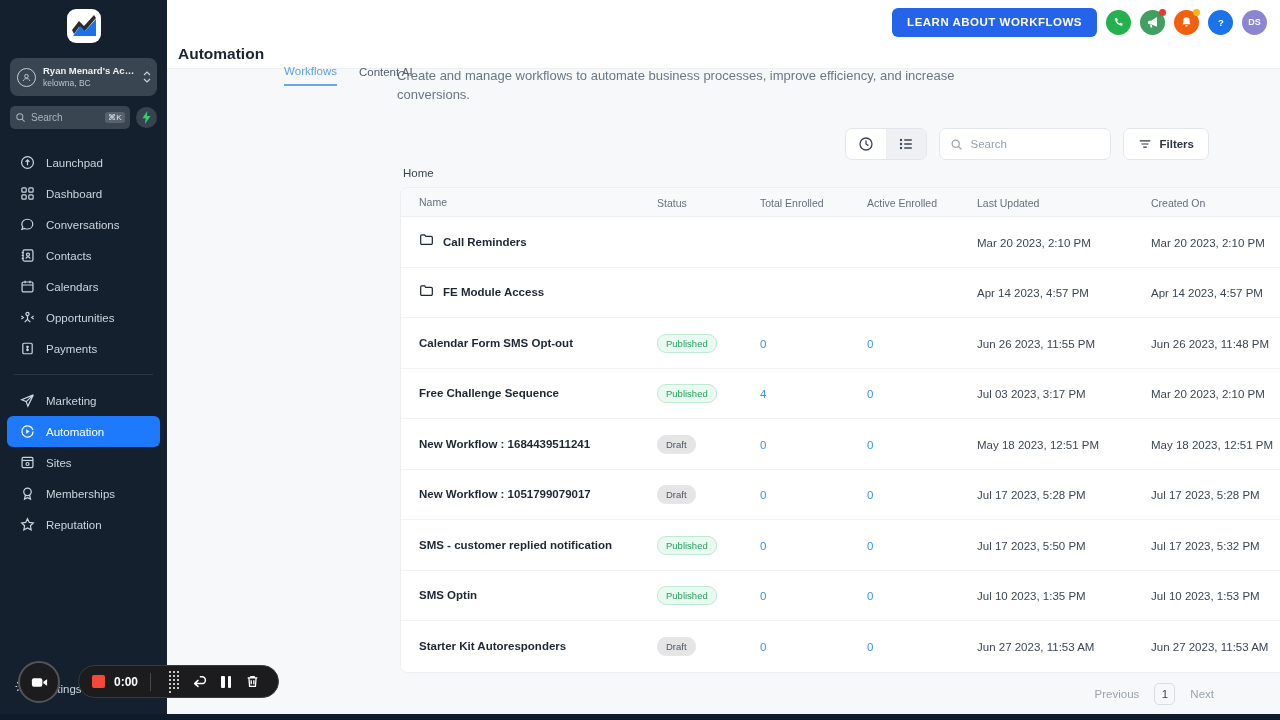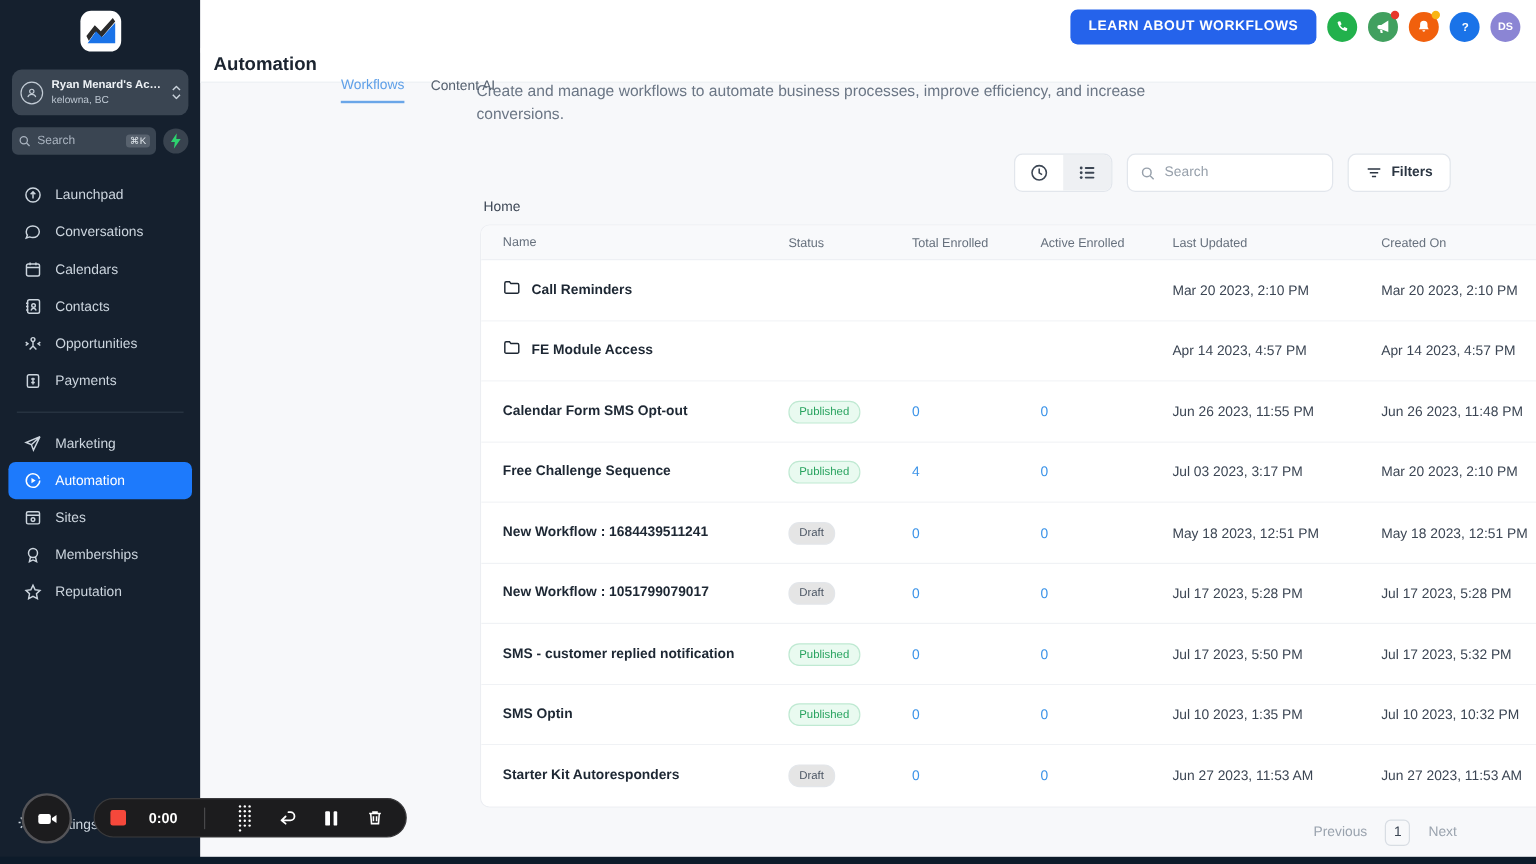--- a/index.html
+++ b/index.html
@@ -150,21 +150,21 @@
 
   
   .settings-ghost { position: absolute; left: 14px; bottom: 22px; display: flex; align-items: center; gap: 11px; color: #ccd5de; z-index: 1; }
   .settings-ghost .lbl { font-size: 11.5px; }
   .rec-cam {
     position: absolute; left: 18px; bottom: 17px; width: 42px; height: 42px; border-radius: 50%;
     background: #1c1c1e; border: 2px solid #545458; display: flex; align-items: center; justify-content: center; z-index: 30;
   }
   .rec-bar {
     position: absolute; left: 78px; bottom: 22px; height: 33px; background: #1c1c1e; border-radius: 17px;
-    display: flex; align-items: center; gap: 10px; padding: 0 13px; z-index: 30; border: 1px solid #3a3a3c;
+    display: flex; align-items: center; gap: 0; padding: 0 13px; z-index: 30; border: 1px solid #3a3a3c;
   }
   .rec-stop { width: 13px; height: 13px; background: #f5483b; border-radius: 2px; flex: none; }
   .rec-time { font-size: 12px; color: #fff; font-weight: 600; margin-left: 9px; margin-right: 12px; }
   .rec-div { width: 1px; height: 18px; background: #48484a; margin-right: 10px; }
   .rec-ic { width: 26px; height: 26px; display: flex; align-items: center; justify-content: center; color: #fff; }
   .grip { display: grid; grid-template-columns: repeat(3, 2px); gap: 2px; }
   .grip i { width: 2px; height: 2px; background: #fff; border-radius: 50%; display: block; }
   .pausebar { display: flex; gap: 3px; }
   .pausebar i { width: 3.5px; height: 12px; background: #fff; display: block; border-radius: 1px; }
   .bottom-strip { position: absolute; left: 0; bottom: 0; width: 1280px; height: 6px; background: #0d1b2a; z-index: 40; }
@@ -228,44 +228,55 @@
           <svg width="15" height="15" viewBox="0 0 16 16" fill="none" stroke="currentColor" stroke-width="1.3">
             <circle cx="8" cy="8" r="6.3"></circle>
               <path d="M8 11 V5.4 M5.9 7.4 L8 5.2 L10.1 7.4"></path>
           </svg>
         </span>
         <span class="lbl">Launchpad</span>
       </div>
       <div class="nav-item">
         <span class="ico">
           <svg width="15" height="15" viewBox="0 0 16 16" fill="none" stroke="currentColor" stroke-width="1.3">
+            <rect x="2" y="2" width="4.6" height="4.6" rx="1"></rect>
+              <rect x="9.4" y="2" width="4.6" height="4.6" rx="1"></rect>
+            <rect x="2" y="9.4" width="4.6" height="4.6" rx="1"></rect>
+              <rect x="9.4" y="9.4" width="4.6" height="4.6" rx="1"></rect>
+          </svg>
+        </span>
+        <span class="lbl">Dashboard</span>
+      </div>
+      <div class="nav-item">
+        <span class="ico">
+          <svg width="15" height="15" viewBox="0 0 16 16" fill="none" stroke="currentColor" stroke-width="1.3">
             <path d="M13.6 7.6c0 3-2.6 5.2-5.8 5.2-1 0-2-.2-2.8-.6L2 13.2l1-2.6C2.2 9.8 2 8.8 2 7.6 2 4.6 4.6 2.4 7.8 2.4s5.8 2.2 5.8 5.2z"></path>
           </svg>
         </span>
         <span class="lbl">Conversations</span>
-      </div>
-      <div class="nav-item">
-        <span class="ico">
-          <svg width="15" height="15" viewBox="0 0 16 16" fill="none" stroke="currentColor" stroke-width="1.3">
-            <rect x="2.2" y="3.2" width="11.6" height="10.6" rx="1.6"></rect>
-              <path d="M2.2 6.4h11.6M5.4 1.8v2.6M10.6 1.8v2.6"></path>
-          </svg>
-        </span>
-        <span class="lbl">Calendars</span>
       </div>
       <div class="nav-item">
         <span class="ico">
           <svg width="15" height="15" viewBox="0 0 16 16" fill="none" stroke="currentColor" stroke-width="1.3">
             <rect x="3.2" y="2" width="10.6" height="12" rx="1.6"></rect>
               <path d="M1.8 5h2M1.8 8h2M1.8 11h2"></path>
             <circle cx="8.5" cy="7" r="1.6"></circle>
               <path d="M6.2 11.4c.4-1.3 1.3-1.9 2.3-1.9s1.9.6 2.3 1.9"></path>
           </svg>
         </span>
         <span class="lbl">Contacts</span>
+      </div>
+      <div class="nav-item">
+        <span class="ico">
+          <svg width="15" height="15" viewBox="0 0 16 16" fill="none" stroke="currentColor" stroke-width="1.3">
+            <rect x="2.2" y="3.2" width="11.6" height="10.6" rx="1.6"></rect>
+              <path d="M2.2 6.4h11.6M5.4 1.8v2.6M10.6 1.8v2.6"></path>
+          </svg>
+        </span>
+        <span class="lbl">Calendars</span>
       </div>
       <div class="nav-item">
         <span class="ico">
           <svg width="15" height="15" viewBox="0 0 16 16" fill="none" stroke="currentColor" stroke-width="1.3">
             <circle cx="8" cy="4.2" r="1.7"></circle>
               <path d="M8 6 V10 M5 13 L8 10 L11 13"></path>
             <path d="M1.5 6.5 L3.5 8 L1.5 9.5M14.5 6.5 L12.5 8 L14.5 9.5"></path>
           </svg>
         </span>
         <span class="lbl">Opportunities</span>
@@ -509,21 +520,21 @@
             <div class="c-crt"><span class="date">Jul 17 2023, 5:32 PM</span></div>
           </div>
           <div class="row">
             <div class="c-name">
               <span class="wname">SMS Optin</span>
             </div>
             <div class="c-stat"><span class="badge published">Published</span></div>
             <div class="c-tot"><span class="num">0</span></div>
             <div class="c-act"><span class="num">0</span></div>
             <div class="c-upd"><span class="date">Jul 10 2023, 1:35 PM</span></div>
-            <div class="c-crt"><span class="date">Jul 10 2023, 10:32 PM</span></div>
+            <div class="c-crt"><span class="date">Jul 10 2023, 1:53 PM</span></div>
           </div>
           <div class="row">
             <div class="c-name">
               <span class="wname">Starter Kit Autoresponders</span>
             </div>
             <div class="c-stat"><span class="badge draft">Draft</span></div>
             <div class="c-tot"><span class="num">0</span></div>
             <div class="c-act"><span class="num">0</span></div>
             <div class="c-upd"><span class="date">Jun 27 2023, 11:53 AM</span></div>
             <div class="c-crt"><span class="date">Jun 27 2023, 11:53 AM</span></div>

